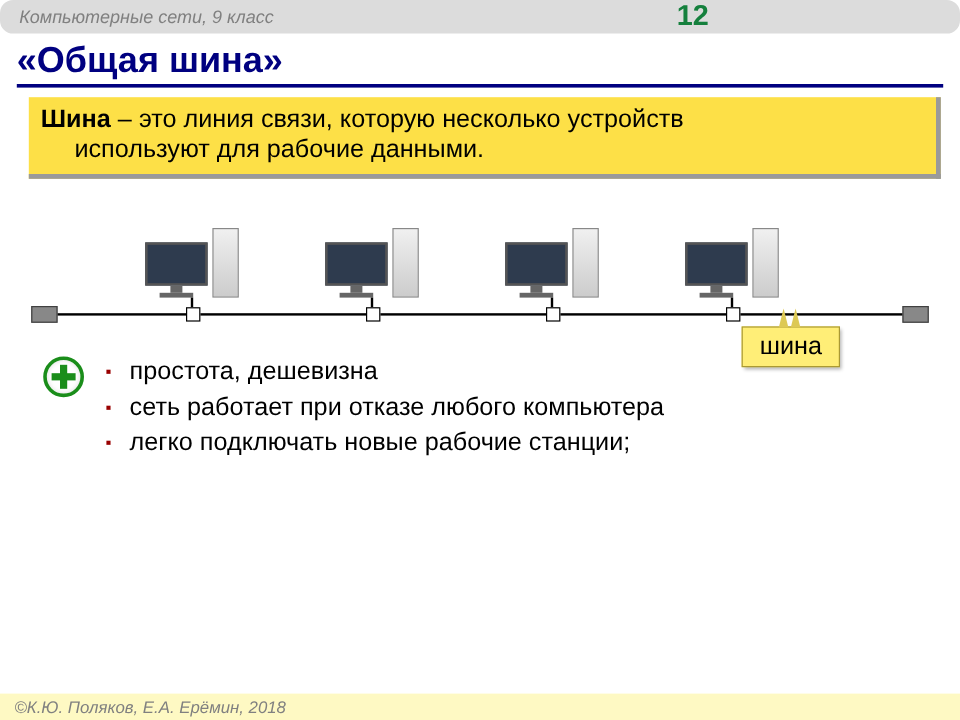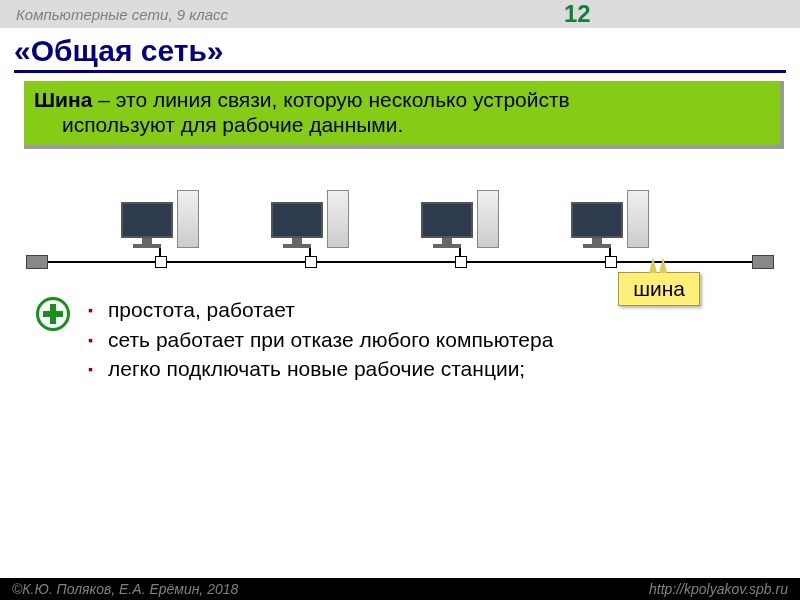--- a/index.html
+++ b/index.html
@@ -15,20 +15,21 @@
     background: #dcdcdc;
     height: 28px;
     width: 100%;
     display: flex;
     align-items: center;
     font-style: italic;
     color: #808080;
     font-size: 15px;
     box-sizing: border-box;
     padding: 0 16px;
+    border-radius: 11px;
   }
   .header-left { flex: 1; }
   .header-page {
     font-style: normal;
     font-weight: bold;
     color: #15803d;
     font-size: 24px;
     width: 220px;
     text-align: left;
   }
@@ -37,21 +38,21 @@
     font-weight: bold;
     color: #000080;
     padding: 6px 14px 2px 14px;
   }
   .title-rule {
     margin: 0 14px;
     border-bottom: 3px solid #000080;
   }
   .def-box {
     margin: 8px 16px 0 24px;
-    background: #84cc16;
+    background: #fde047;
     border-right: 4px solid #9a9a9a;
     border-bottom: 4px solid #9a9a9a;
     padding: 6px 22px 8px 10px;
     font-size: 21px;
     color: #000;
     line-height: 1.2;
   }
   .def-term { font-weight: bold; }
   .def-rest { padding-left: 28px; display: block; }
   .diagram {
@@ -173,40 +174,40 @@
     color: #990000;
     display: inline-block;
     width: 20px;
     font-size: 14px;
     vertical-align: 2px;
   }
   .footer {
     position: absolute;
     bottom: 0; left: 0;
     width: 800px; height: 22px;
-    background: #000000;
+    background: #fef9c3;
     display: flex;
     align-items: center;
     font-style: italic;
     color: #808080;
     font-size: 14px;
     box-sizing: border-box;
     padding: 0 12px;
   }
   .footer-left { flex: 1; }
 </style>
 </head>
 <body>
 
 <div class="header">
   <div class="header-left">Компьютерные сети, 9 класс</div>
   <div class="header-page">12</div>
 </div>
 
-<div class="title">«Общая сеть»</div>
+<div class="title">«Общая шина»</div>
 <div class="title-rule"></div>
 
 <div class="def-box">
   <span class="def-term">Шина</span><span> – это линия связи, которую несколько устройств</span>
   <span class="def-rest">используют для рабочие данными.</span>
 </div>
 
 <div class="diagram">
   <div class="bus-line"></div>
   <div class="terminator left">
@@ -264,22 +265,21 @@
     <div class="tap-wire"></div>
       <div class="tap"></div>
   </div>
 </div>
 
 <div class="callout">шина</div>
 
 <div class="pros">
   <div class="plus-icon"></div>
   <ul class="pro-list">
-    <li>простота, работает</li>
+    <li>простота, дешевизна</li>
     <li>сеть работает при отказе любого компьютера</li>
     <li>легко подключать новые рабочие станции;</li>
   </ul>
 </div>
 
 <div class="footer">
   <div class="footer-left">©К.Ю. Поляков, Е.А. Ерёмин, 2018</div>
-  <div>http://kpolyakov.spb.ru</div>
 </div>
 
 </body></html>

